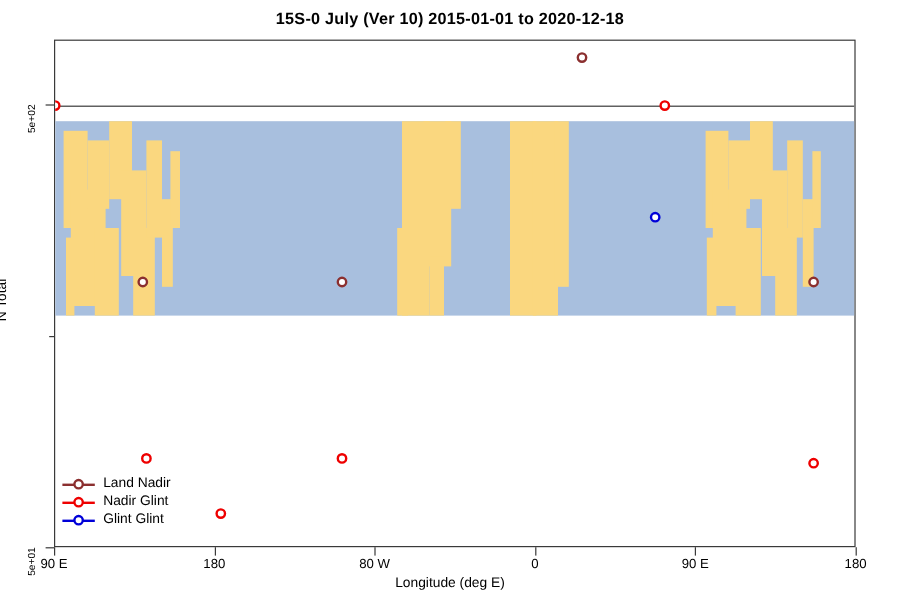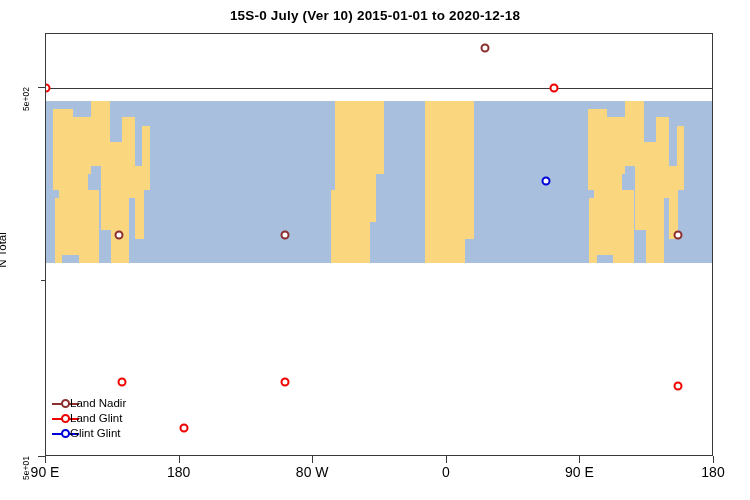--- a/index.html
+++ b/index.html
@@ -32,35 +32,35 @@
 
   
   .ytick{position:absolute;right:713px;height:1px;background:#3a3a3a;}
   .ytick.maj{width:7px;}
   .ytick.min{width:4px;}
   .ylab{position:absolute;text-align:right;font-size:8.5px;
         transform-origin:100% 50%;white-space:nowrap;}
 
   .xtick{position:absolute;top:456px;width:1px;background:#3a3a3a;}
   .xtick.maj{height:7px;}
-  .xlab{position:absolute;top:464px;font-size:14px;
+  .xlab{position:absolute;top:464px;font-size:11px;
         transform:translateX(-50%);white-space:nowrap;}
   .xtitle{position:absolute;left:0;top:480px;width:750px;text-align:center;
           font-size:11.5px;}
   .ytitle{position:absolute;left:2px;top:250px;font-size:11.5px;
           transform:translate(-50%,-50%) rotate(-90deg);white-space:nowrap;}
 
   
   .legend{position:absolute;left:52px;top:396px;}
   .lrow{position:relative;height:15px;}
   .lline{position:absolute;left:0;top:7px;width:27px;height:2px;}
   .lmk{position:absolute;left:9px;top:3px;width:9px;height:9px;
        border-radius:50%;box-sizing:border-box;border-width:2.5px;
        border-style:solid;background:#fff;}
-  .ltxt{position:absolute;left:18px;top:0px;font-size:11.5px;
+  .ltxt{position:absolute;left:34px;top:0px;font-size:11.5px;
         line-height:15px;white-space:nowrap;}
 </style>
 </head>
 <body>
 
 <div id="root">
 
   <div class="title">15S-0 July (Ver 10)   2015-01-01 to 2020-12-18</div>
 
   <div class="ytitle">N Total</div>
@@ -130,31 +130,32 @@
       <div class="xlab" style="left: 178.6px;">180</div>
       <div class="xtick maj" style="left: 312.2px;"></div>
       <div class="xlab" style="left: 312.2px;">80 W</div>
       <div class="xtick maj" style="left: 445.8px;"></div>
       <div class="xlab" style="left: 445.8px;">0</div>
       <div class="xtick maj" style="left: 579.4px;"></div>
       <div class="xlab" style="left: 579.4px;">90 E</div>
       <div class="xtick maj" style="left: 713px;"></div>
       <div class="xlab" style="left: 713px;">180</div>
     </div>
+  <div class="xtitle">Longitude (deg E)</div>
 
   <div class="legend" id="legend">
       <div class="lrow">
         <div class="lline" style="background: rgb(139, 47, 47);"></div>
         <div class="lmk" style="border-color: rgb(139, 47, 47);"></div>
         <div class="ltxt">Land Nadir</div>
       </div>
       <div class="lrow">
         <div class="lline" style="background: rgb(238, 0, 0);"></div>
         <div class="lmk" style="border-color: rgb(238, 0, 0);"></div>
-        <div class="ltxt">Land Glint</div>
+        <div class="ltxt">Nadir Glint</div>
       </div>
       <div class="lrow">
         <div class="lline" style="background: rgb(0, 0, 216);"></div>
         <div class="lmk" style="border-color: rgb(0, 0, 216);"></div>
         <div class="ltxt">Glint Glint</div>
       </div>
     </div>
 </div>
 
 </body></html>

